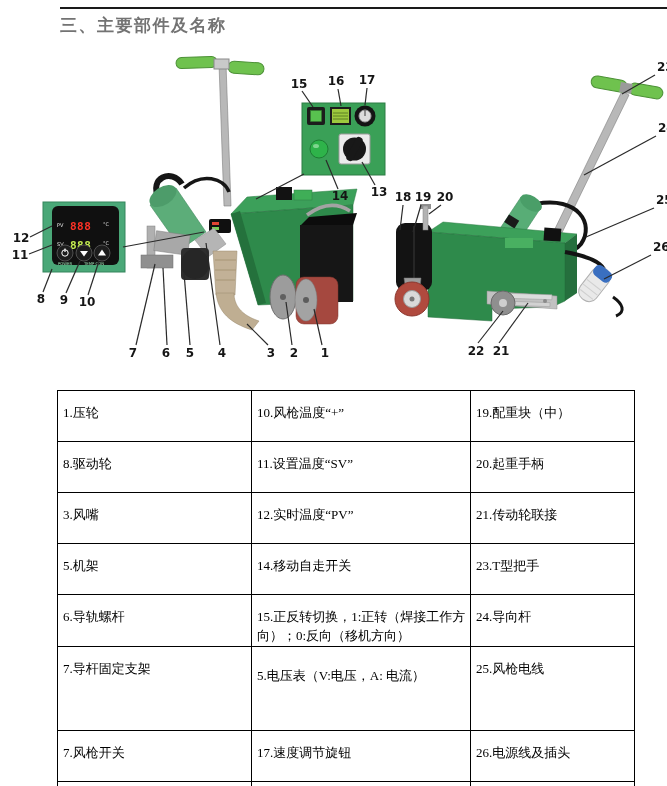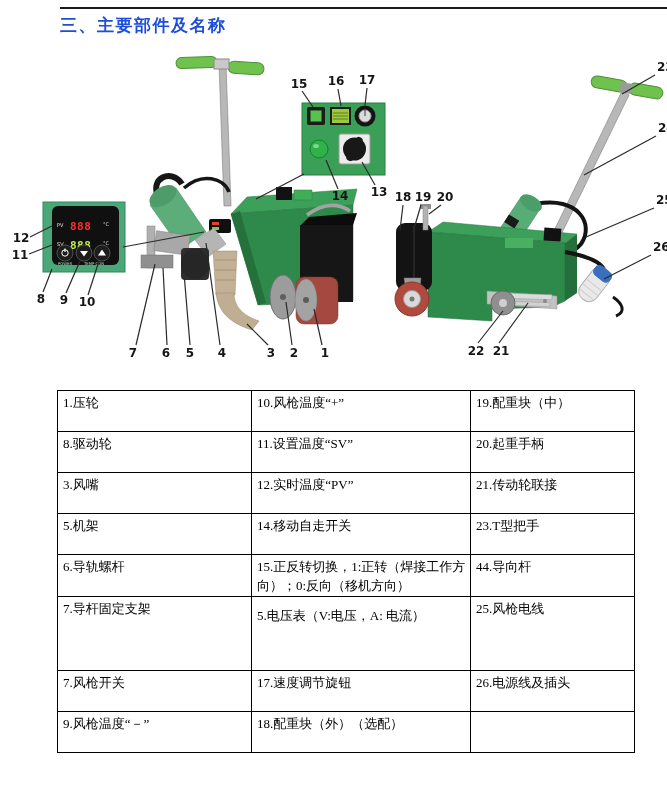--- a/index.html
+++ b/index.html
@@ -1,27 +1,27 @@
 <!DOCTYPE html>
 <html><head>
 <meta charset="utf-8">
 <style>
   html,body{margin:0;padding:0;background:#fff;}
   .page{position:relative;width:667px;height:786px;background:#ffffff;overflow:hidden;
         font-family:"Liberation Serif",serif;color:#000;}
   .top-rule{position:absolute;left:60px;top:7px;width:607px;height:2px;background:#1a1a1a;}
   .page-title{position:absolute;left:60px;top:14px;font-size:17px;font-weight:bold;
-        letter-spacing:1.5px;font-family:"Liberation Serif",serif;color:#1d4ed8;}
+        letter-spacing:1.5px;font-family:"Liberation Serif",serif;color:#737373;}
   .figure-svg{position:absolute;left:0;top:52px;width:667px;height:333px;}
   svg text.callout{font-family:"DejaVu Sans",sans-serif;font-weight:bold;font-size:12px;fill:#151515;}
   svg line.leader{stroke:#2a2a2a;stroke-width:1.2;}
   svg text.panel-tiny{font-family:"DejaVu Sans",sans-serif;}
   .parts-table{position:absolute;left:57px;top:390px;width:577px;border-collapse:collapse;
         table-layout:fixed;font-size:13px;font-family:"Liberation Serif",serif;}
-  .parts-table td{border:1.4px solid #000;vertical-align:top;padding:3px 4px 0 5px;
+  .parts-table td{border:1.4px solid #000;vertical-align:top;padding:13px 4px 0 5px;
         height:37px;line-height:1.45;overflow:hidden;}
   .parts-table tr:nth-child(6) td{height:70px;}
   .parts-table tr:nth-child(6) td:nth-child(2){line-height:2.5;}
   .parts-table col.c1{width:194px;} .parts-table col.c2{width:219px;} .parts-table col.c3{width:164px;}
 </style>
 </head>
 <body>
 
 <div class="page">
 
@@ -242,21 +242,21 @@
           <td>21.传动轮联接</td>
         </tr>
         <tr>
           <td>5.机架</td>
           <td>14.移动自走开关</td>
           <td>23.T型把手</td>
         </tr>
         <tr>
           <td>6.导轨螺杆</td>
           <td>15.正反转切换，1:正转（焊接工作方向）；0:反向（移机方向）</td>
-          <td>44.导向杆</td>
+          <td>24.导向杆</td>
         </tr>
         <tr>
           <td>7.导杆固定支架</td>
           <td>5.电压表（V:电压，A: 电流）</td>
           <td>25.风枪电线</td>
         </tr>
         <tr>
           <td>7.风枪开关</td>
           <td>17.速度调节旋钮</td>
           <td>26.电源线及插头</td>

